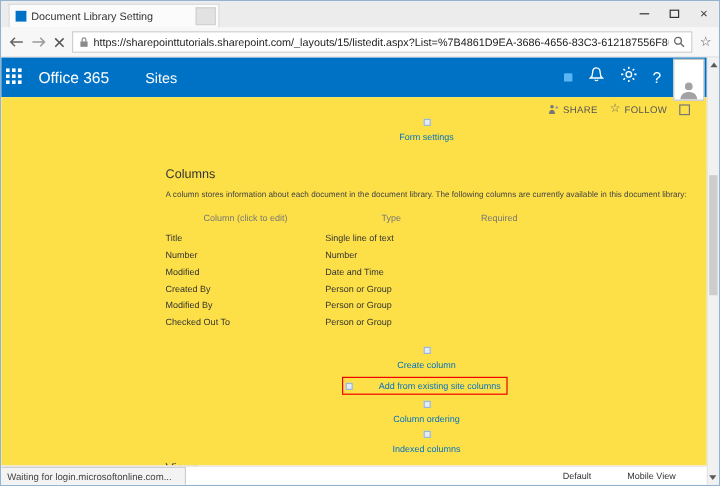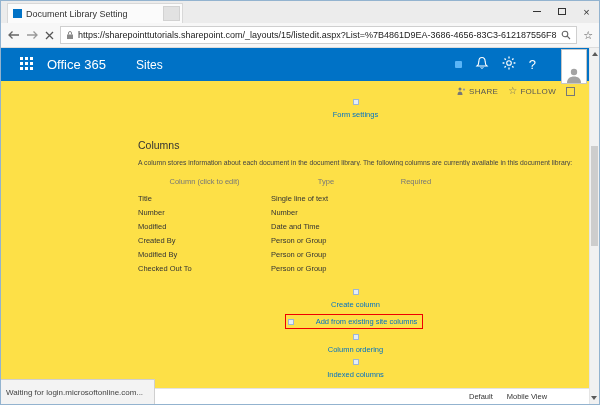--- a/index.html
+++ b/index.html
@@ -25,21 +25,21 @@
   .toolbar { position:absolute; top:22px; left:0; right:0; height:25px; background:#f7f7f7;
              border-bottom:1px solid #dcdcdc; display:flex; align-items:center; gap:6px; padding:0 6px; }
   .navbtn { display:flex; align-items:center; }
   .addressbar { flex:1; height:18px; background:#fff; border:1px solid #cfcfcf; display:flex;
                 align-items:center; gap:4px; padding:0 5px; overflow:hidden; }
   .url { flex:1; font-size:9px; color:#222; white-space:nowrap; overflow:hidden; }
   .fav-star { color:#555; font-size:11px; line-height:1; }
 
   
   .suitebar { position:absolute; top:47px; left:0; right:10px; height:33px; background:#0072c6;
-              display:flex; align-items:center; padding:0 19px; color:#fff; }
+              display:flex; align-items:center; padding:0 4px; color:#fff; }
   .waffle { width:15px; height:15px; display:grid; grid-template-columns:repeat(3,3px);
             grid-template-rows:repeat(3,3px); gap:2px; }
   .waffle i { background:#fff; }
   .brand { font-size:13px; margin-left:12px; white-space:nowrap; }
   .section { font-size:12px; margin-left:30px; }
   .suite-icons { margin-left:auto; margin-right:34px; display:flex; align-items:center; gap:13px; }
   .notif-badge { width:7px; height:7px; background:#5ab5f7; border-radius:1px; }
   .help { font-size:13px; }
   .avatar { position:absolute; top:48px; right:12px; width:26px; height:35px; background:#fff;
             border:1px solid #c6c6c6; display:flex; align-items:flex-end; justify-content:center; z-index:6; }
@@ -65,24 +65,24 @@
   table.columns { border-collapse:collapse; margin-top:9px; }
   table.columns th { font-size:7.5px; color:#777; font-weight:normal; text-align:center; padding:2px 0 5px; }
   table.columns td { font-size:7.5px; color:#333; padding:2.5px 0;margin-left:48px; }
   .col-name { width:133px; }
   .col-type { width:110px; }
   .col-req  { width:70px; }
   .links-list { margin-top:14px; }
 
   
   .bottomstrip { position:absolute; left:0; right:10px; bottom:0; height:16px; background:#fff; border-top:1px solid #e3e3e3; }
-  .status-box { position:absolute; left:0; bottom:0; height:25px; background:#f3f3f3;
+  .status-box { position:absolute; left:0; bottom:0; height:15px; background:#f3f3f3;
                 border-top:1px solid #cfcfcf; border-right:1px solid #cfcfcf;
                 display:flex; align-items:center; padding:0 11px 0 5px; font-size:8px; color:#444; white-space:nowrap; }
-  .views-partial { position:absolute; left:468px; top:3px; display:flex; gap:14px; font-size:7.5px; color:#333; }
+  .views-partial { position:absolute; left:468px; top:3px; display:flex; gap:30px; font-size:7.5px; color:#333; }
 
   
   .scrollbar { position:absolute; top:47px; right:0; bottom:0; width:10px; background:#f1f1f1; border-left:1px solid #e5e5e5; }
   .tri-up { width:0; height:0; border-left:3px solid transparent; border-right:3px solid transparent;
             border-bottom:4px solid #5a5a5a; margin:4px auto 0; }
   .tri-down { position:absolute; bottom:4px; left:1px; width:0; height:0; border-left:3px solid transparent;
               border-right:3px solid transparent; border-top:4px solid #5a5a5a; }
   .sb-thumb { position:absolute; top:98px; left:1px; right:1px; height:100px; background:#cdcdcd; }
 </style>
 </head>

